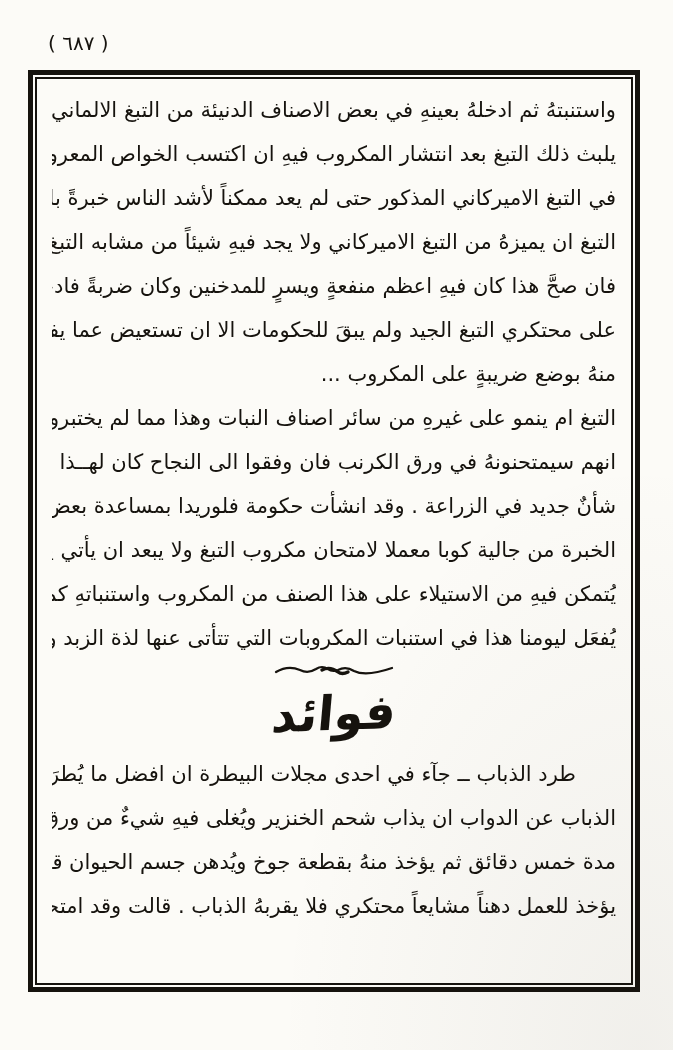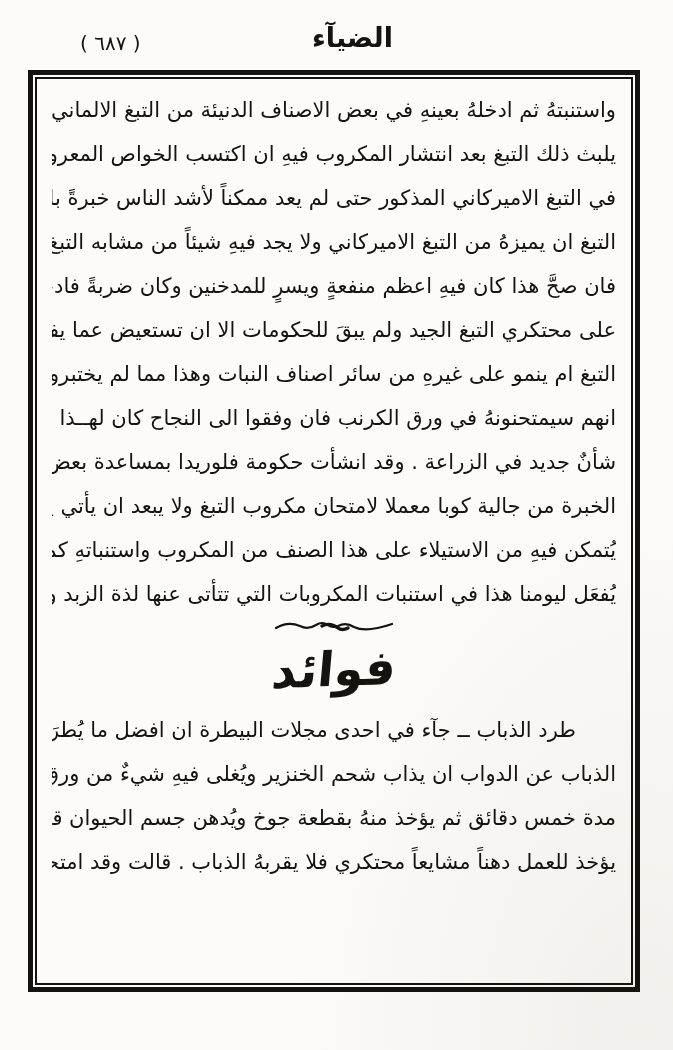--- a/index.html
+++ b/index.html
@@ -12,21 +12,21 @@
   }
   .page {
     position: relative;
     width: 673px; height: 1050px;
     direction: rtl;
     background:
       radial-gradient(ellipse at 95% 100%, rgba(60,55,45,0.06), rgba(0,0,0,0) 40%),
       #fcfbf7;
   }
   
-  .running-head { position: absolute; top: 0; left: 0; right: 0; height: 66px; margin-left: 32px; }
+  .running-head { position: absolute; top: 0; left: 0; right: 0; height: 66px; }
   .journal-title {
     position: absolute; top: 22px; left: 0; right: 0;
     text-align: center;
     font-size: 27px; font-weight: bold;
   }
   .page-number {
     position: absolute; top: 31px; left: 48px;
     font-size: 20px; letter-spacing: 2px;
     direction: rtl;
   }
@@ -67,33 +67,33 @@
   }
   .para-c .line { line-height: 44px; }
 </style>
 </head>
 <body>
 
 <div class="page">
 
   <div class="running-head">
     <div class="page-number">( ٦٨٧ )</div>
-    <div class="journal-title">الضيآء</div>
   </div>
 
   <div class="frame-outer">
     <div class="frame-inner">
 
       <div class="para para-a">
         <div class="line just">واستنبتهُ ثم ادخلهُ بعينهِ في بعض الاصناف الدنيئة من التبغ الالماني فلم</div>
         <div class="line just">يلبث ذلك التبغ بعد انتشار المكروب فيهِ ان اكتسب الخواص المعروفة</div>
         <div class="line just">في التبغ الاميركاني المذكور حتى لم يعد ممكناً لأشد الناس خبرةً باصناف</div>
         <div class="line just">التبغ ان يميزهُ من التبغ الاميركاني ولا يجد فيهِ شيئاً من مشابه التبغ الالماني .</div>
         <div class="line just">فان صحَّ هذا كان فيهِ اعظم منفعةٍ ويسرٍ للمدخنين وكان ضربةً فادحة</div>
         <div class="line just">على محتكري التبغ الجيد ولم يبقَ للحكومات الا ان تستعيض عما يفوتها</div>
+        <div class="line end">منهُ بوضع ضريبةٍ على المكروب ...</div>
       </div>
 
       <div class="para para-b">
         <div class="line just">التبغ ام ينمو على غيرهِ من سائر اصناف النبات وهذا مما لم يختبروهُ بعد ويقال</div>
         <div class="line just">انهم سيمتحنونهُ في ورق الكرنب فان وفقوا الى النجاح كان لهــذا العلم</div>
         <div class="line just">شأنٌ جديد في الزراعة . وقد انشأت حكومة فلوريدا بمساعدة بعض اهل</div>
         <div class="line just">الخبرة من جالية كوبا معملا لامتحان مكروب التبغ ولا يبعد ان يأتي يومٌ</div>
         <div class="line just">يُتمكن فيهِ من الاستيلاء على هذا الصنف من المكروب واستنباتهِ كما</div>
         <div class="line just">يُفعَل ليومنا هذا في استنبات المكروبات التي تتأتى عنها لذة الزبد والجبن</div>
       </div>

